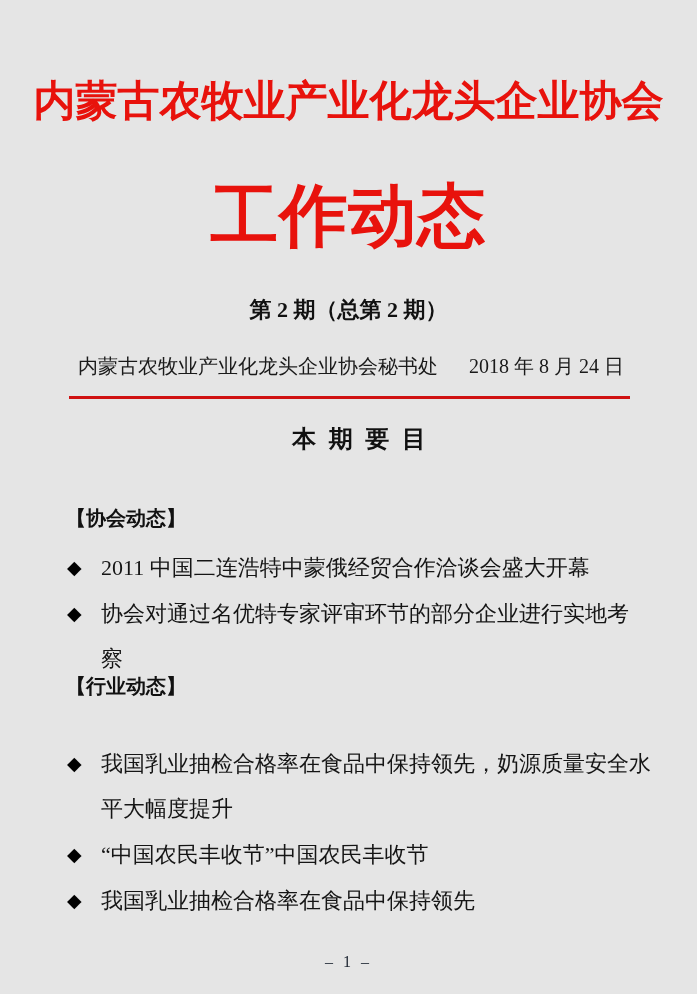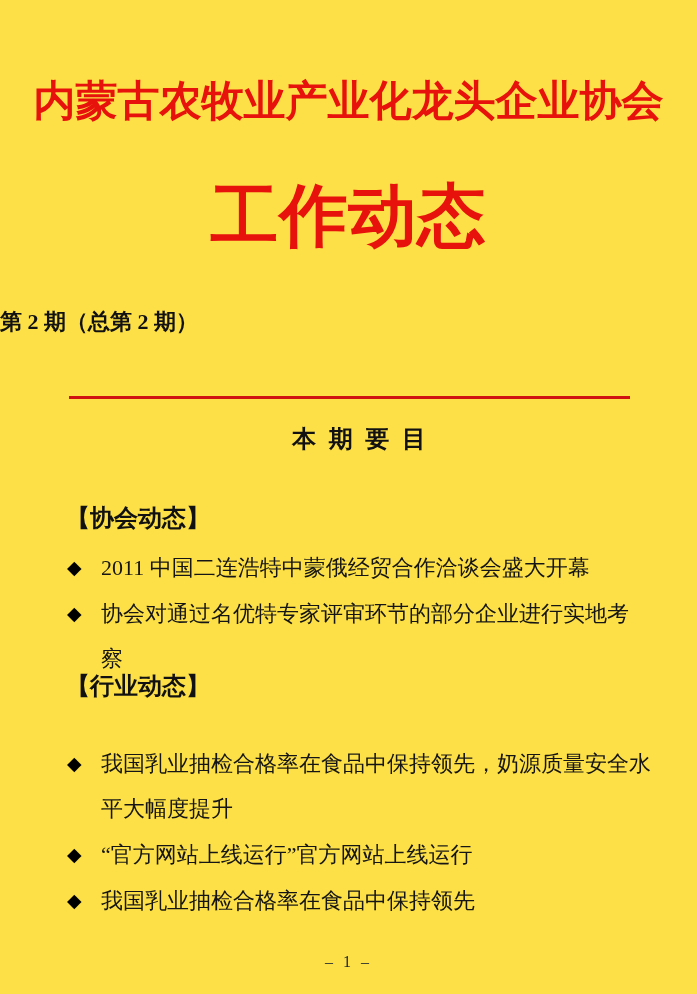--- a/index.html
+++ b/index.html
@@ -4,21 +4,21 @@
 <style>
   html, body {
     margin: 0;
     padding: 0;
     background: #ffffff;
   }
   .page {
     position: relative;
     width: 697px;
     height: 994px;
-    background: #fde047;
+    background: #e5e5e5;
     overflow: hidden;
     font-family: "Liberation Serif", "DejaVu Serif", serif;
     color: #111111;
   }
   .org-title {
     position: absolute;
     top: 72px;
     left: 0;
     width: 697px;
     text-align: center;
@@ -37,23 +37,24 @@
     text-align: center;
     font-size: 68px;
     line-height: 80px;
     font-weight: bold;
     color: #e8120c;
     letter-spacing: 1px;
     white-space: nowrap;
   }
   .issue-line {
     position: absolute;
-    top: 306px;
+    top: 294px;
     left: 0;
     width: 697px;
+    text-align: center;
     font-size: 22px;
     line-height: 32px;
     font-weight: bold;
     color: #111111;
   }
   .meta-row {
     position: absolute;
     top: 352px;
     left: 78px;
     width: 546px;
@@ -83,21 +84,21 @@
     line-height: 32px;
     font-weight: bold;
     letter-spacing: 3px;
     color: #111111;
     font-family: "Liberation Sans", "DejaVu Sans", sans-serif;
     padding-left: 12px;
   }
   .section-heading {
     position: absolute;
     left: 66px;
-    font-size: 24px;
+    font-size: 20px;
     line-height: 32px;
     font-weight: bold;
     color: #111111;
     font-family: "Liberation Sans", "DejaVu Sans", sans-serif;
     white-space: nowrap;
   }
   .heading-association { top: 502px; }
   .heading-industry   { top: 670px; }
   .bullet-list {
     position: absolute;
@@ -144,20 +145,24 @@
 <body>
 
 <div class="page">
 
   <div class="org-title">内蒙古农牧业产业化龙头企业协会</div>
 
   <div class="doc-title">工作动态</div>
 
   <div class="issue-line">第 2 期（总第 2 期）</div>
 
+  <div class="meta-row">
+    <span>内蒙古农牧业产业化龙头企业协会秘书处</span>
+    <span>2018 年 8 月 24 日</span>
+  </div>
 
   <div class="red-rule"></div>
 
   <div class="contents-title">本 期 要 目</div>
 
   <div class="section-heading heading-association">【协会动态】</div>
 
   <ul class="bullet-list list-association">
     <li class="bullet-item">
       <span class="marker">◆</span>
@@ -171,21 +176,21 @@
 
   <div class="section-heading heading-industry">【行业动态】</div>
 
   <ul class="bullet-list list-industry">
     <li class="bullet-item w560">
       <span class="marker">◆</span>
       <span class="item-text">我国乳业抽检合格率在食品中保持领先，奶源质量安全水平大幅度提升</span>
     </li>
     <li class="bullet-item">
       <span class="marker">◆</span>
-      <span class="item-text">“官方网站上线运行”官方网站上线运行</span>
+      <span class="item-text">“中国农民丰收节”中国农民丰收节</span>
     </li>
     <li class="bullet-item">
       <span class="marker">◆</span>
       <span class="item-text">我国乳业抽检合格率在食品中保持领先</span>
     </li>
   </ul>
 
   <div class="page-number">– 1 –</div>
 
 </div>

